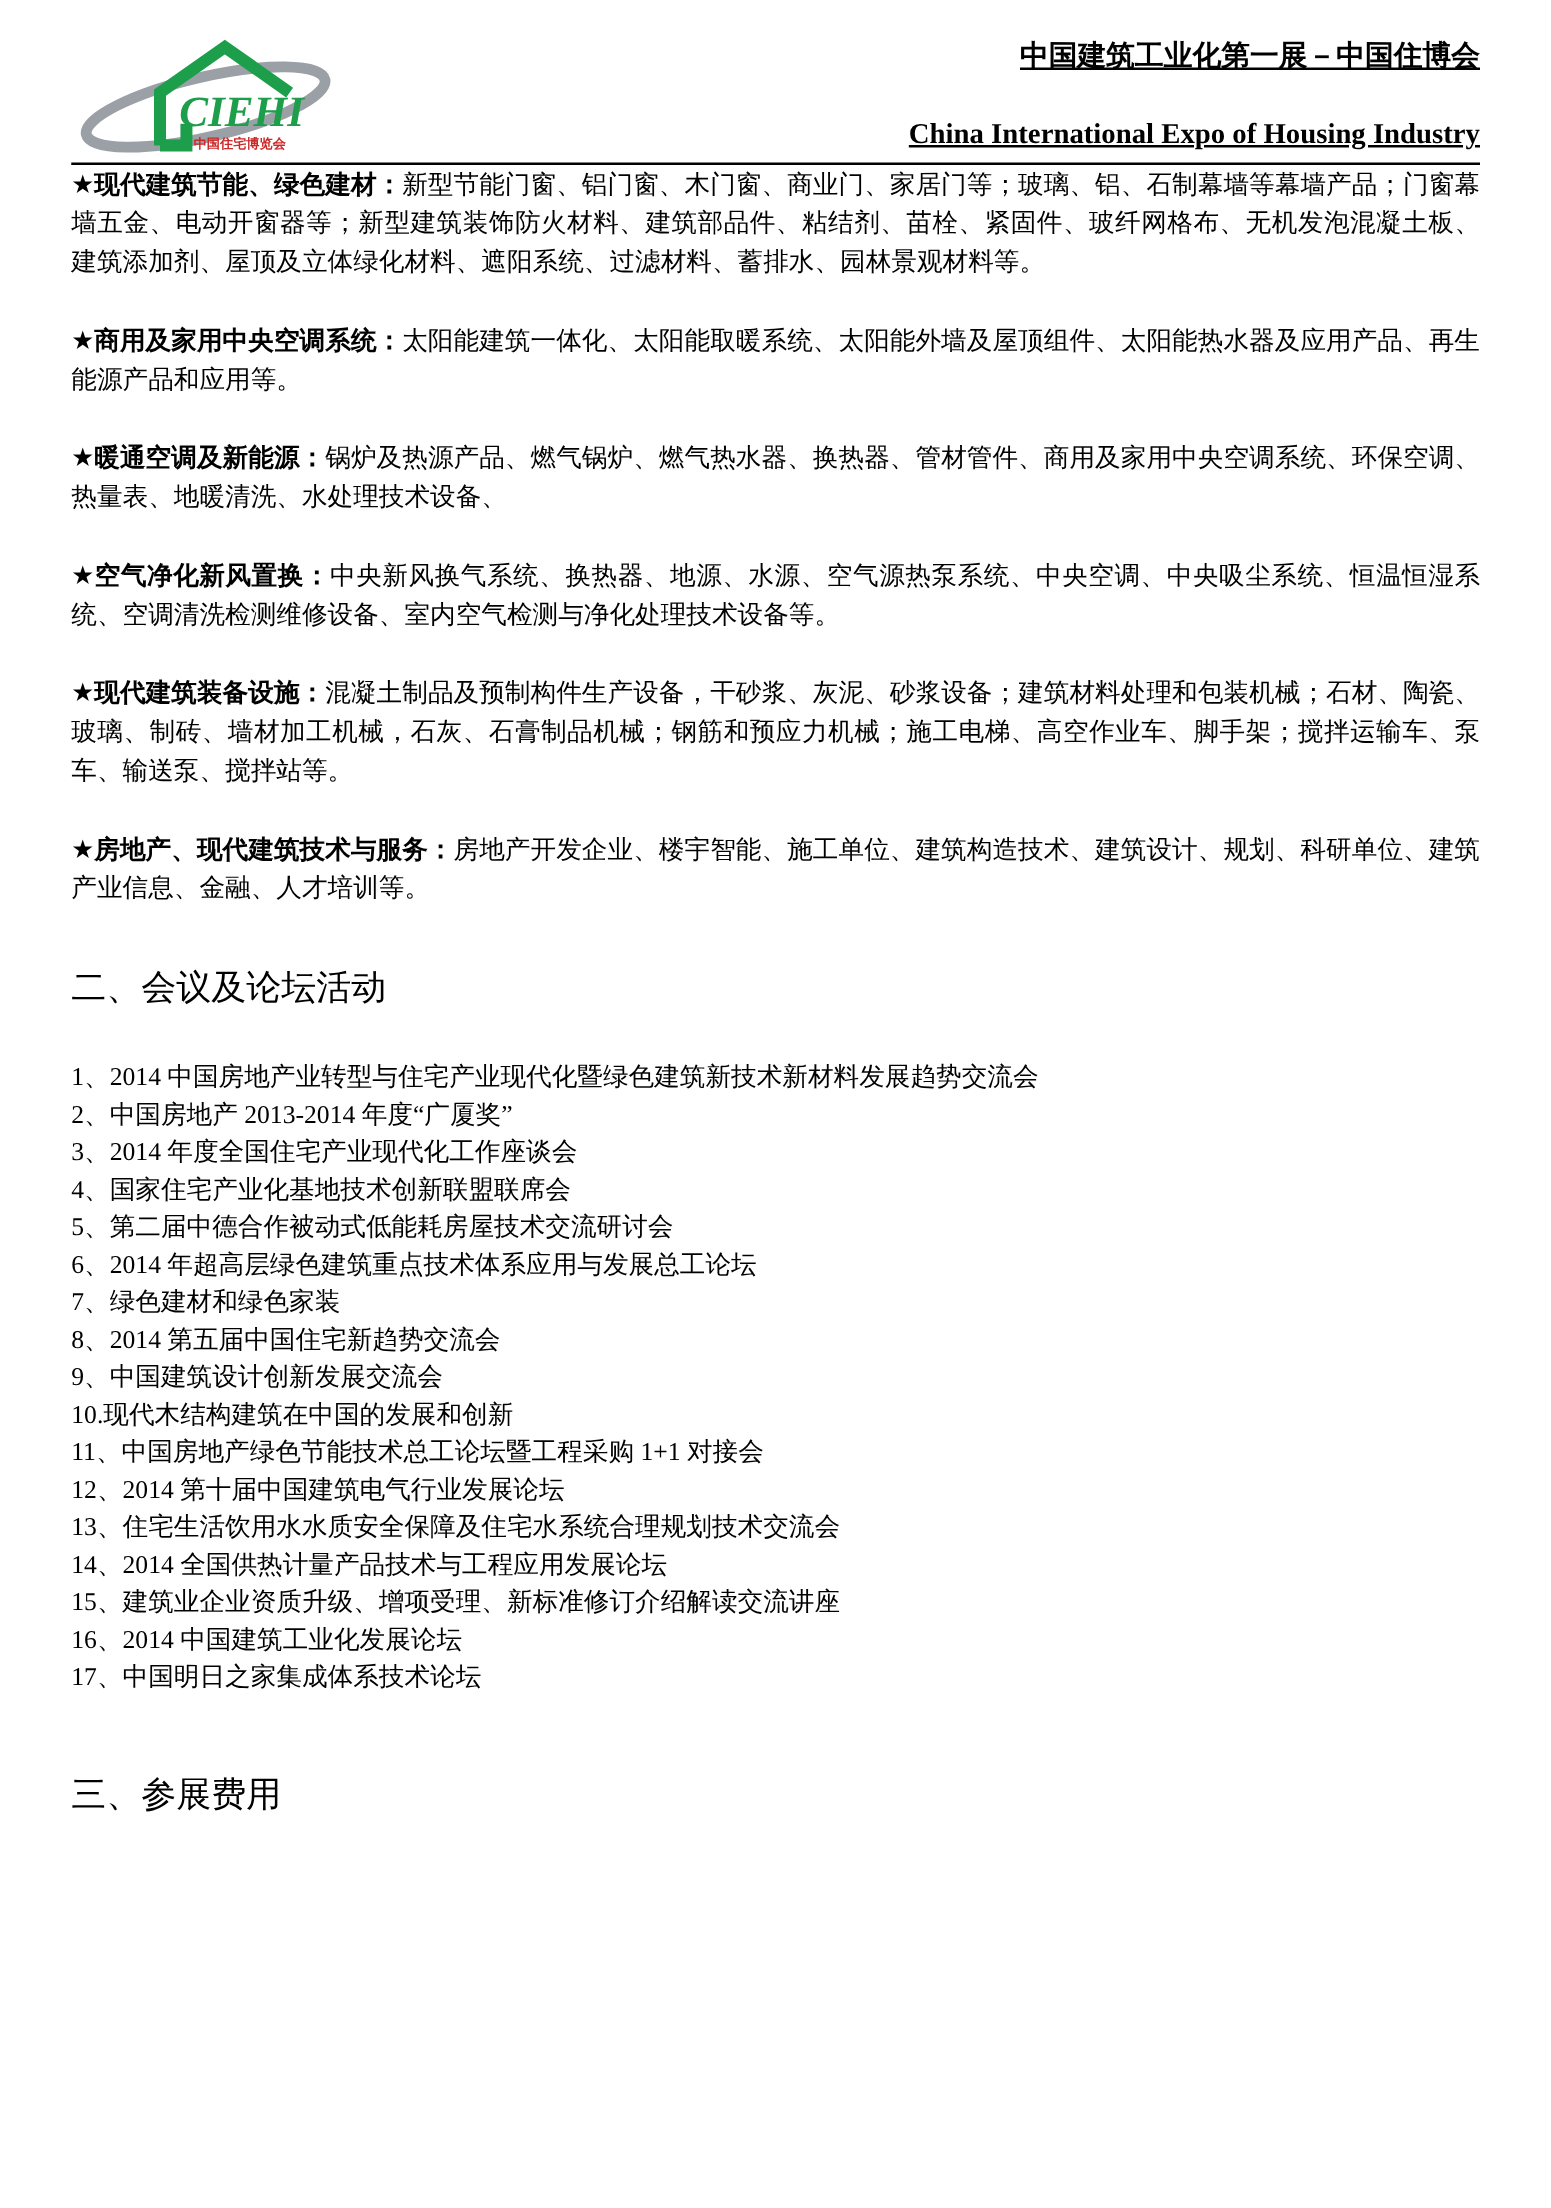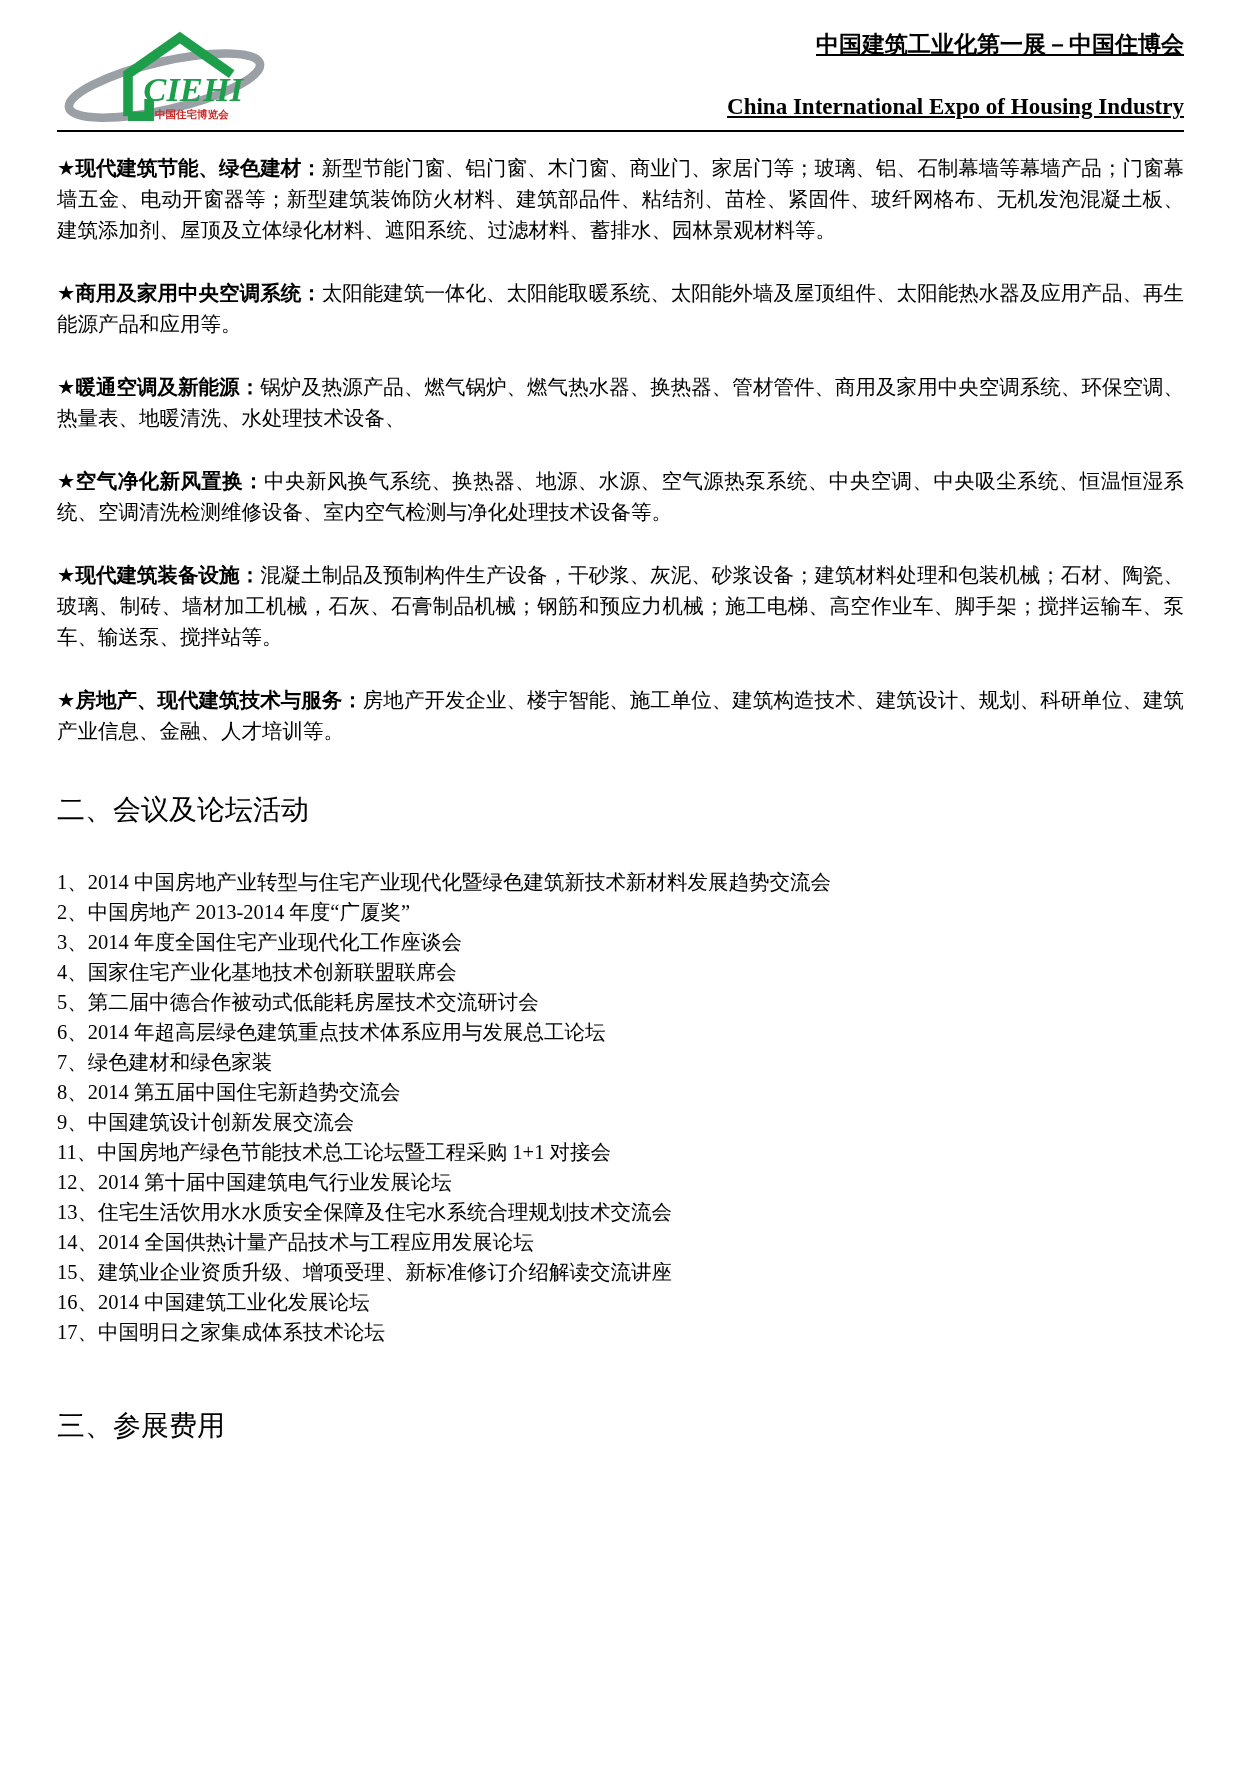--- a/index.html
+++ b/index.html
@@ -22,21 +22,21 @@
   .header-title-zh{
     font-family:"Liberation Sans","DejaVu Sans",sans-serif;
     font-weight:bold;font-size:23px;line-height:1.35;
   }
   .header-title-en{
     font-family:"Liberation Serif","DejaVu Serif",serif;
     font-weight:bold;font-size:23px;line-height:1.3;margin-top:32px;
   }
   .header-rule{border:0;border-top:2.5px solid #000;margin:6px 0 0 0;}
   
-  .body-text{margin-top:20px;}
+  .body-text{}
   .cat{font-size:20.5px;line-height:31px;margin:0 0 31px 0;text-align:justify;}
   .cat-label{
     font-family:"Liberation Sans","DejaVu Sans",sans-serif;
     font-weight:bold;
   }
   
   .sec-heading{
     font-family:"Liberation Sans","DejaVu Sans",sans-serif;
     font-weight:normal;font-size:28px;line-height:1.2;
     margin:46px 0 40px 0;
@@ -91,20 +91,21 @@
   <div class="forum-list">
     <div class="forum-item">1、2014 中国房地产业转型与住宅产业现代化暨绿色建筑新技术新材料发展趋势交流会</div>
     <div class="forum-item">2、中国房地产 2013-2014 年度“广厦奖”</div>
     <div class="forum-item">3、2014 年度全国住宅产业现代化工作座谈会</div>
     <div class="forum-item">4、国家住宅产业化基地技术创新联盟联席会</div>
     <div class="forum-item">5、第二届中德合作被动式低能耗房屋技术交流研讨会</div>
     <div class="forum-item">6、2014 年超高层绿色建筑重点技术体系应用与发展总工论坛</div>
     <div class="forum-item">7、绿色建材和绿色家装</div>
     <div class="forum-item">8、2014 第五届中国住宅新趋势交流会</div>
     <div class="forum-item">9、中国建筑设计创新发展交流会</div>
+    <div class="forum-item">10.现代木结构建筑在中国的发展和创新</div>
     <div class="forum-item">11、中国房地产绿色节能技术总工论坛暨工程采购 1+1 对接会</div>
     <div class="forum-item">12、2014 第十届中国建筑电气行业发展论坛</div>
     <div class="forum-item">13、住宅生活饮用水水质安全保障及住宅水系统合理规划技术交流会</div>
     <div class="forum-item">14、2014 全国供热计量产品技术与工程应用发展论坛</div>
     <div class="forum-item">15、建筑业企业资质升级、增项受理、新标准修订介绍解读交流讲座</div>
     <div class="forum-item">16、2014 中国建筑工业化发展论坛</div>
     <div class="forum-item">17、中国明日之家集成体系技术论坛</div>
   </div>
 
 

